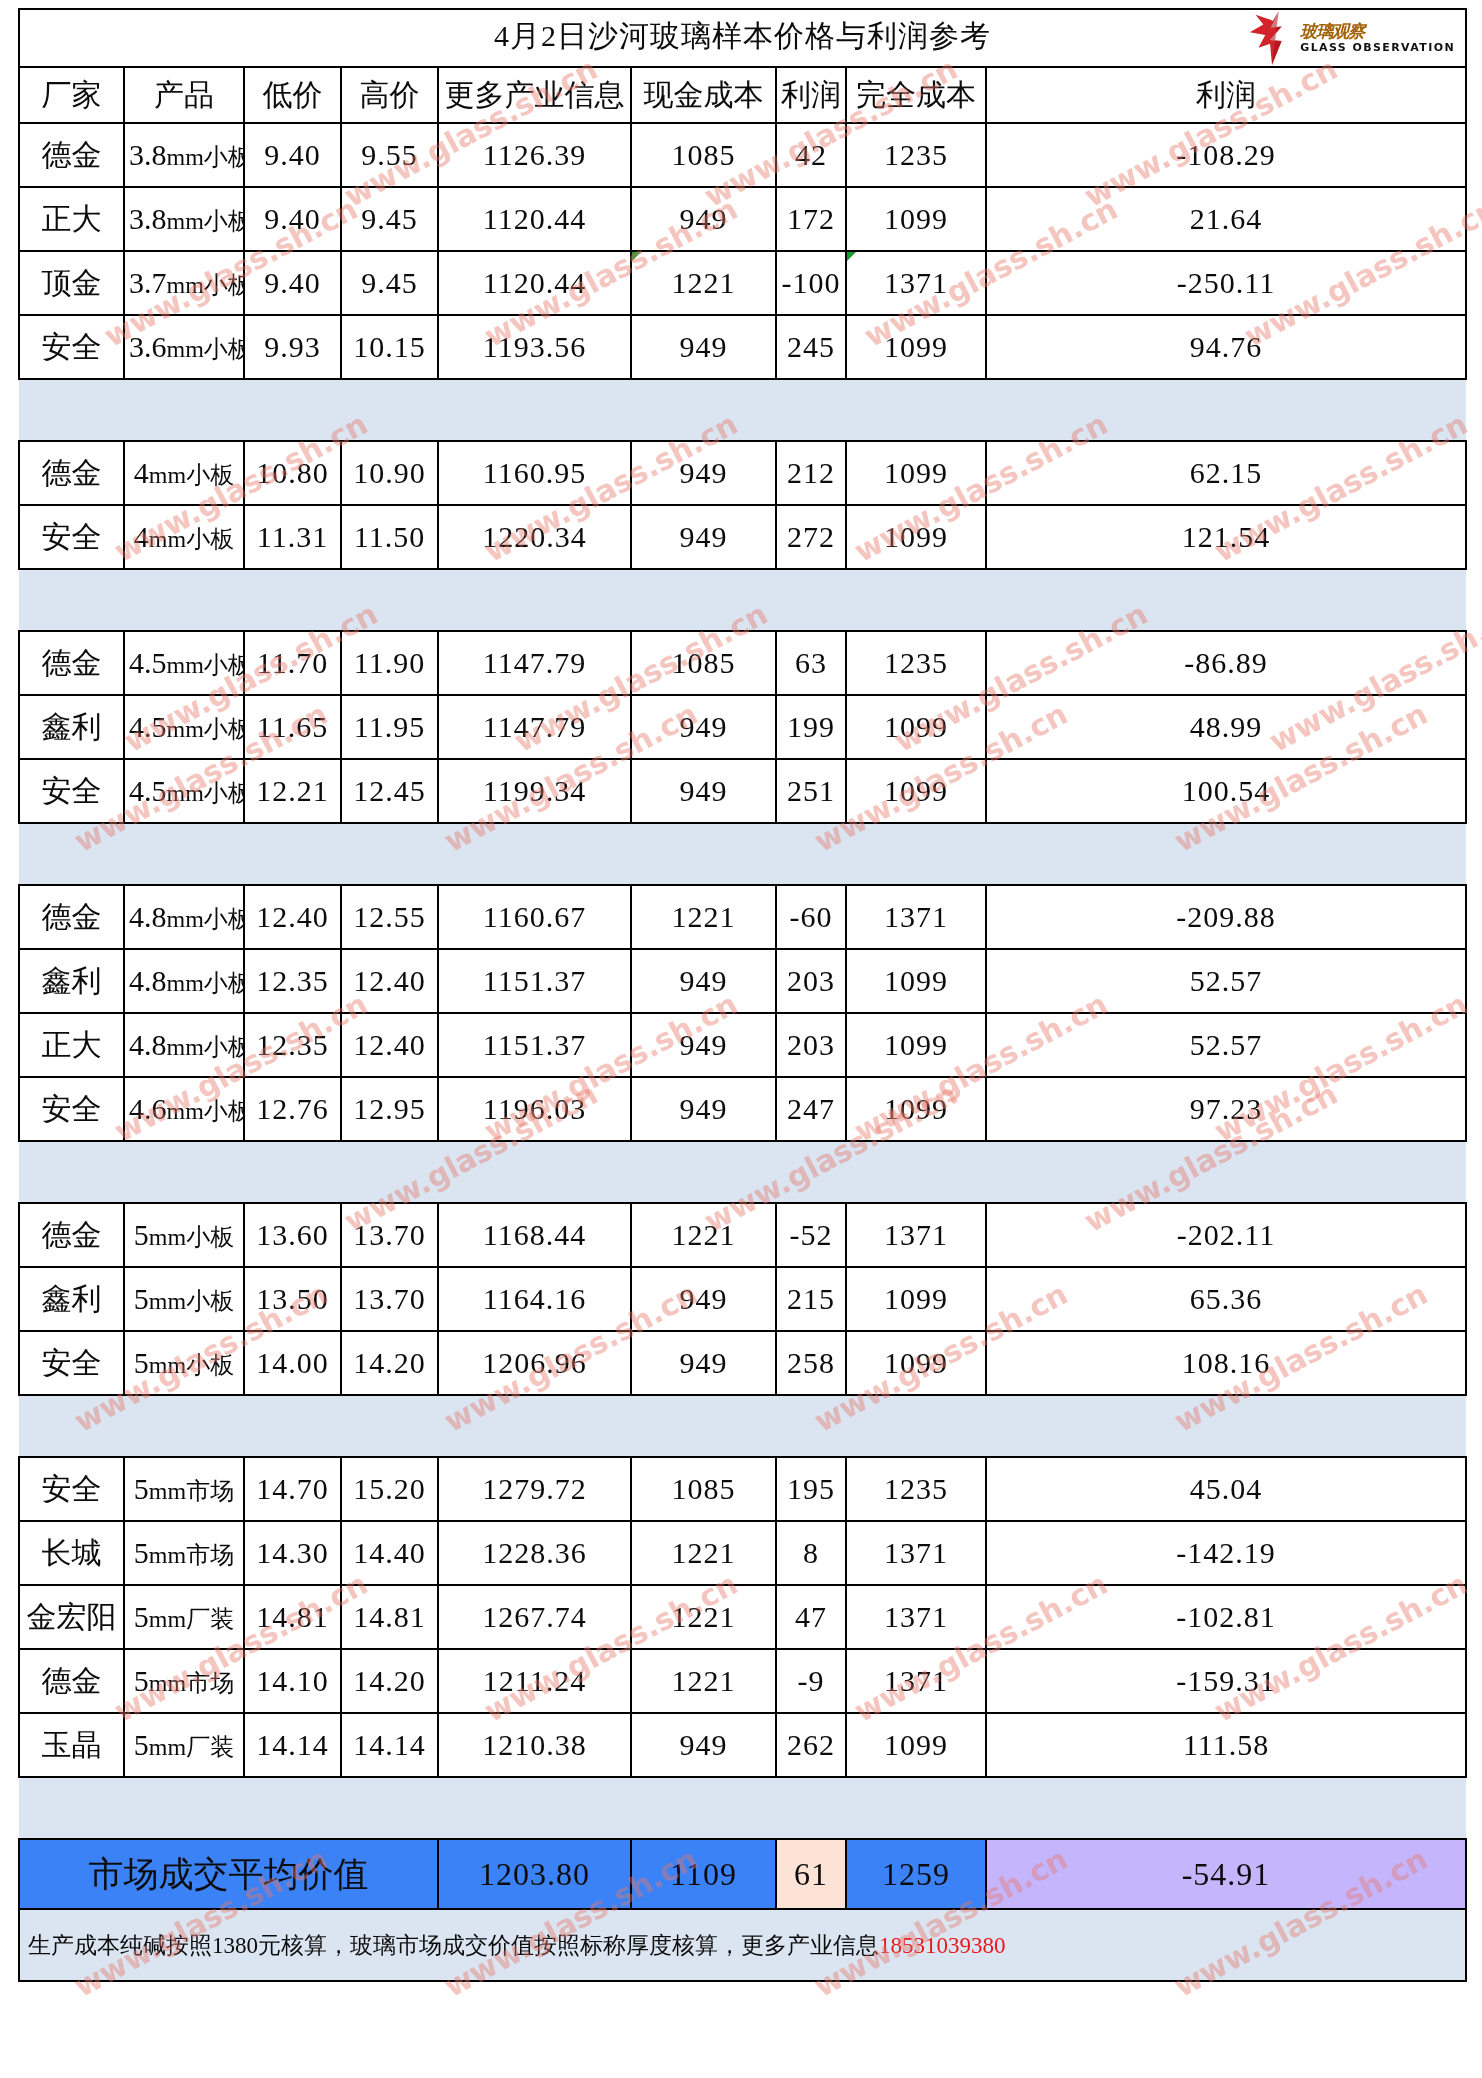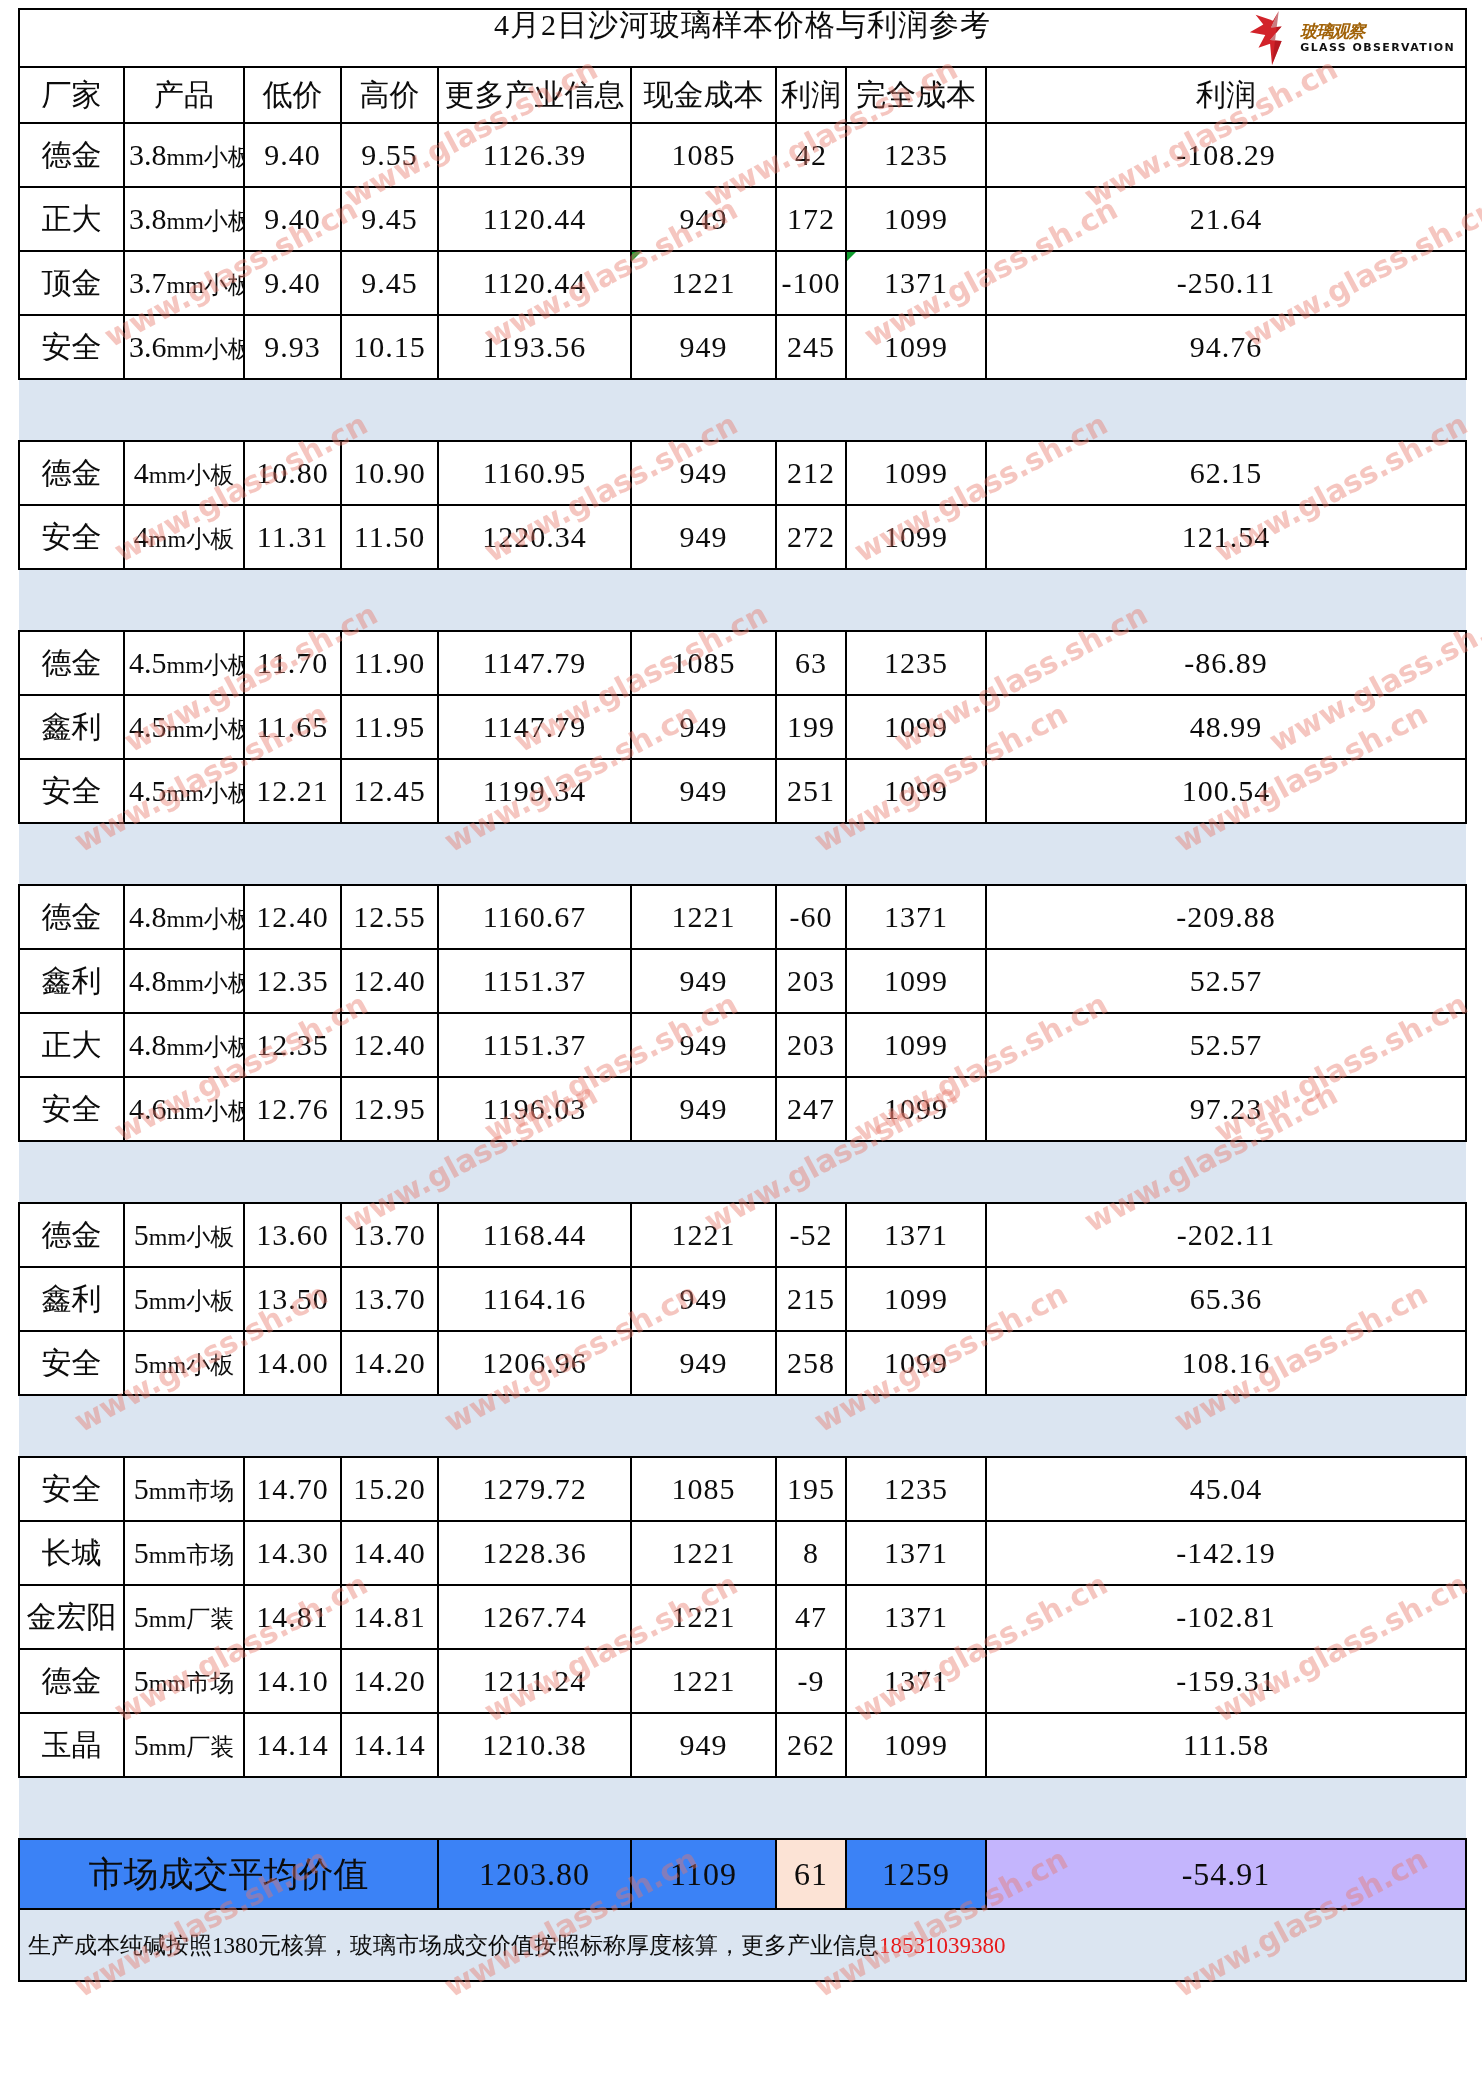--- a/index.html
+++ b/index.html
@@ -39,21 +39,21 @@
   td.title-cell {
     height: 58px;
     background: #f0f0ee;
     font-size: 40px;
     font-weight: 400;
     letter-spacing: 1px;
     position: relative;
     padding: 0;
   }
   .title-wrap {
-    display: flex; align-items: flex-start; justify-content: center;
+    display: flex; align-items: center; justify-content: center;
     height: 100%; width: 100%; position: relative;
   }
   .title-text { display:block; line-height: 1; padding-bottom: 4px; }
   .logo {
     position: absolute; right: 6px; top: 50%; transform: translateY(-50%);
     display: flex; align-items: center; gap: 5px;
   }
   .logo-star { width: 46px; height: 54px; display:block; }
   .logo-txt { display: flex; flex-direction: column; align-items: flex-start; line-height: 1; }
   .logo-cn {

